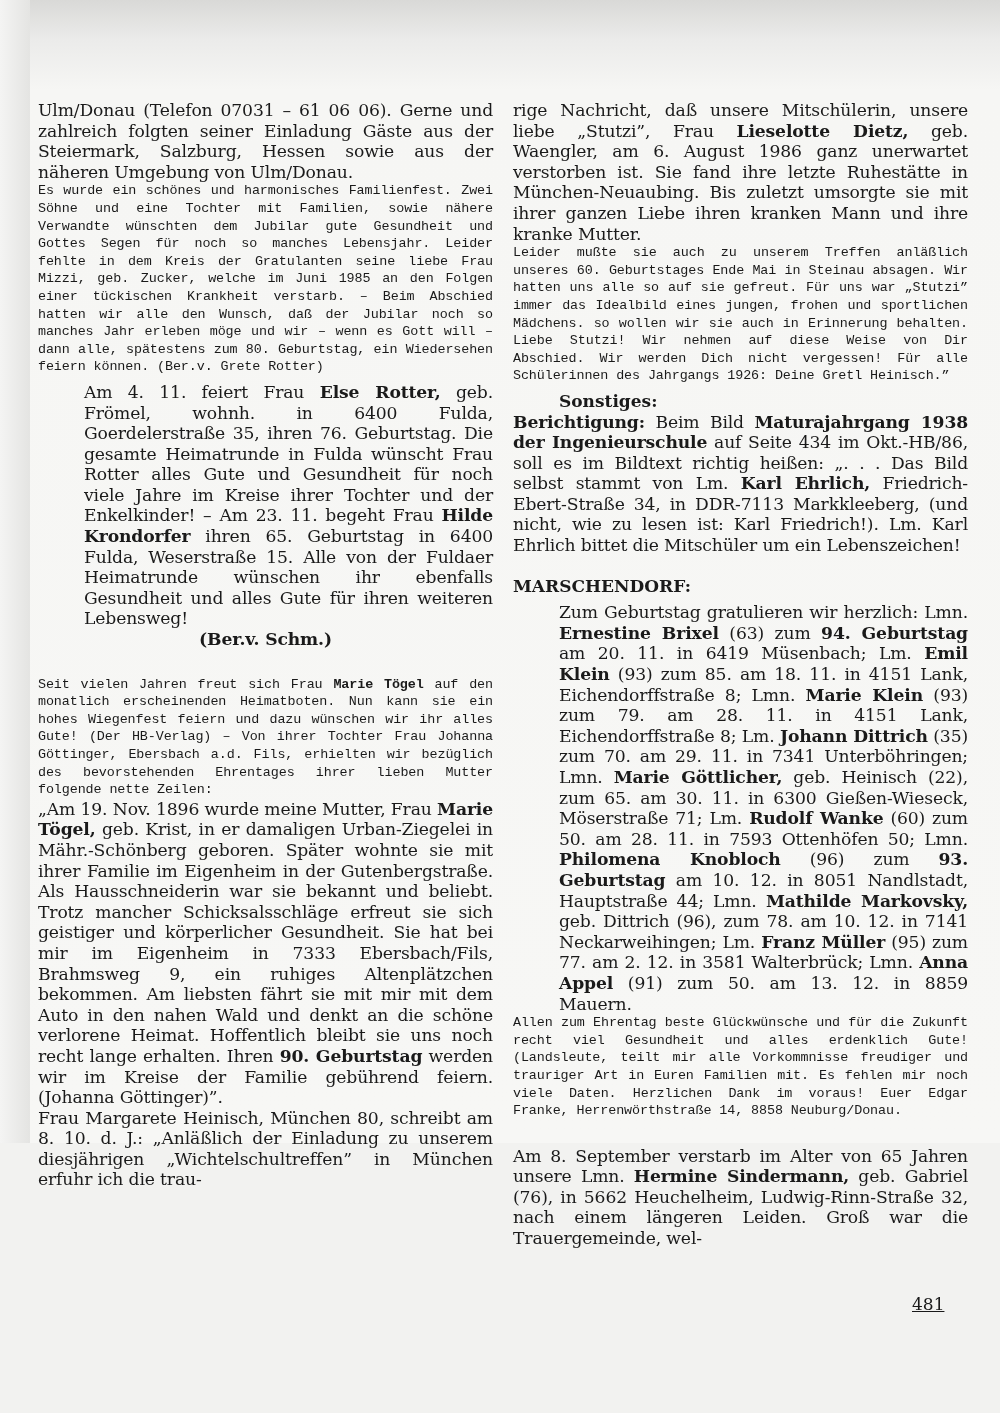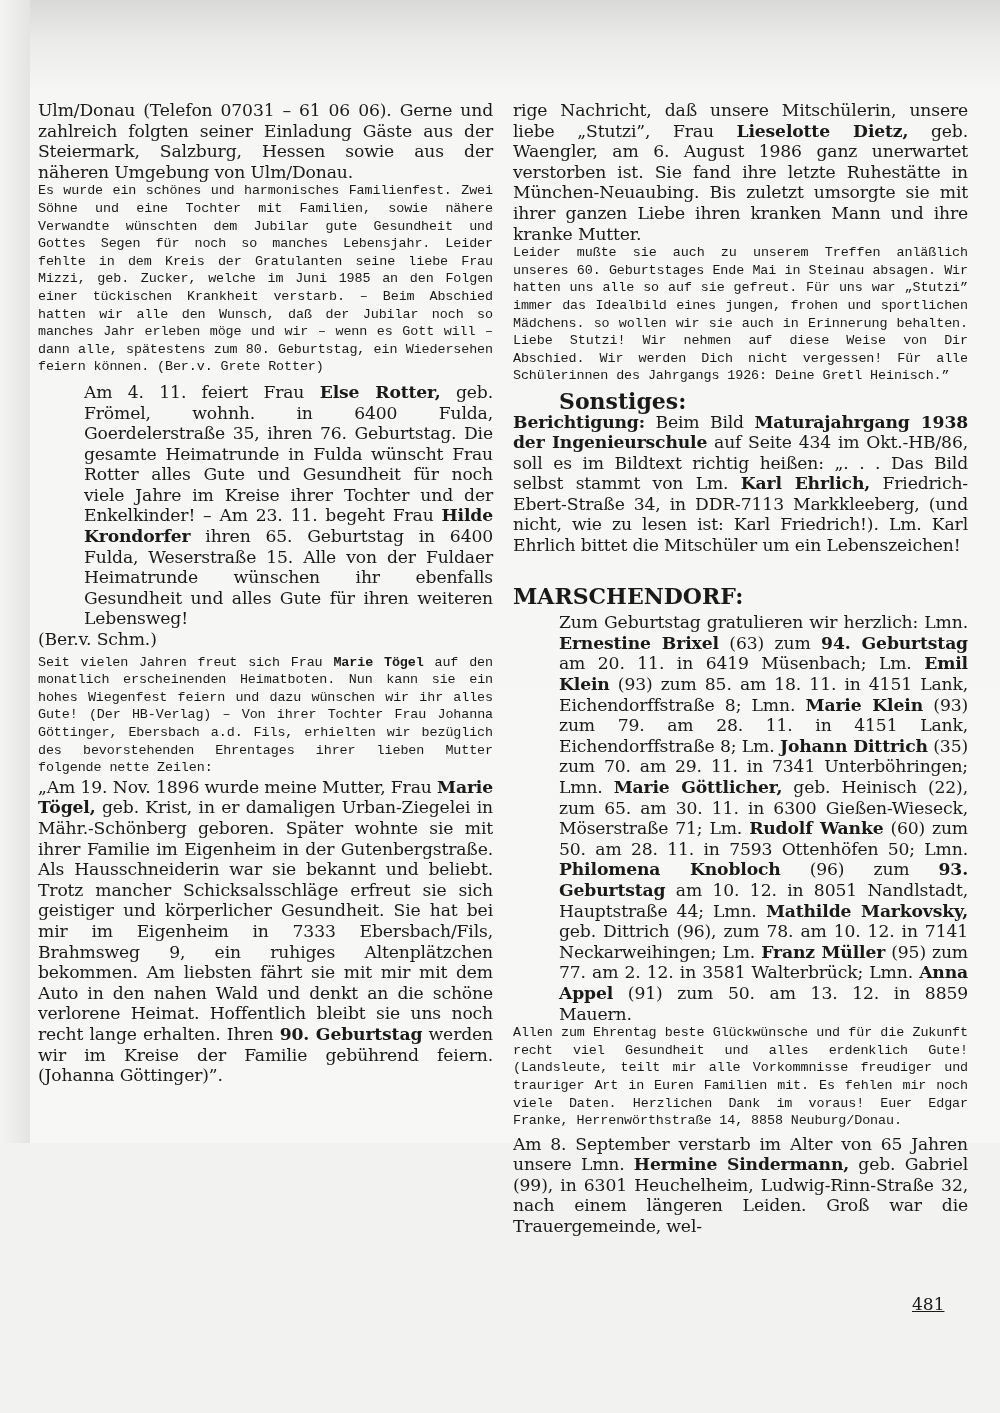--- a/index.html
+++ b/index.html
@@ -21,54 +21,55 @@
     position: absolute; top: 100px; width: 455px;
     text-align: justify; hyphens: manual;
   }
   .col-left { left: 38px; }
   .col-right { left: 513px; }
   p { margin: 0; }
   .lg { font-size: 17.2px; line-height: 20.6px; letter-spacing: -0.15px; }
   .sm { font-size: 13.4px; line-height: 17.6px; letter-spacing: -0.1px; font-family: Liberation Mono, monospace; }
   b { font-weight: bold; }
   .gap-s { margin-top: 6px; margin-left: 46px; }
-  .gap-m { margin-top: 4px; }
-  .gap-l { margin-top: 30px; }
-  .right { text-align: left; }
-  .heading { font-weight: bold; font-size: 22px; line-height: 20.6px; }
+  .gap-m { margin-top: 26px; }
+  .gap-l { margin-top: 20px; }
+  .right { text-align: center; font-weight: bold; }
+  .heading { font-weight: bold; font-size: 17px; line-height: 20.6px; }
   .page-number {
     position: absolute; left: 912px; top: 1294px; font-size: 17px; text-decoration: underline;
   }
 </style>
 </head>
 <body>
 
 <div class="page">
 
   <div class="col col-left">
     <p class="lg">Ulm/Donau (Telefon 07031 – 61 06 06). Gerne und zahlreich folgten seiner Einladung Gäste aus der Steiermark, Salzburg, Hessen sowie aus der näheren Umgebung von Ulm/Donau.</p>
     <p class="sm">Es wurde ein schönes und harmonisches Familienfest. Zwei Söhne und eine Tochter mit Familien, sowie nähere Verwandte wünschten dem Jubilar gute Gesundheit und Gottes Segen für noch so manches Lebensjahr. Leider fehlte in dem Kreis der Gratulanten seine liebe Frau Mizzi, geb. Zucker, welche im Juni 1985 an den Folgen einer tückischen Krankheit verstarb. – Beim Abschied hatten wir alle den Wunsch, daß der Jubilar noch so manches Jahr erleben möge und wir – wenn es Gott will – dann alle, spätestens zum 80. Geburtstag, ein Wiedersehen feiern können. (Ber.v. Grete Rotter)</p>
 
     <p class="lg gap-s"><span>Am 4. 11. feiert Frau </span><b>Else Rotter,</b><span> geb. Frömel, wohnh. in 6400 Fulda, Goerdelerstraße 35, ihren 76. Geburtstag. Die gesamte Heimatrunde in Fulda wünscht Frau Rotter alles Gute und Gesundheit für noch viele Jahre im Kreise ihrer Tochter und der Enkelkinder! – Am 23. 11. begeht Frau </span><b>Hilde Krondorfer</b><span> ihren 65. Geburtstag in 6400 Fulda, Weserstraße 15. Alle von der Fuldaer Heimatrunde wünschen ihr ebenfalls Gesundheit und alles Gute für ihren weiteren Lebensweg!</span></p>
     <p class="lg right">(Ber.v. Schm.)</p>
 
     <p class="sm gap-m"><span>Seit vielen Jahren freut sich Frau </span><b>Marie Tögel</b><span> auf den monatlich erscheinenden Heimatboten. Nun kann sie ein hohes Wiegenfest feiern und dazu wünschen wir ihr alles Gute! (Der HB-Verlag) – Von ihrer Tochter Frau Johanna Göttinger, Ebersbach a.d. Fils, erhielten wir bezüglich des bevorstehenden Ehrentages ihrer lieben Mutter folgende nette Zeilen:</span></p>
 
     <p class="lg"><span>„Am 19. Nov. 1896 wurde meine Mutter, Frau </span><b>Marie Tögel,</b><span> geb. Krist, in er damaligen Urban-Ziegelei in Mähr.-Schönberg geboren. Später wohnte sie mit ihrer Familie im Eigenheim in der Gutenbergstraße. Als Hausschneiderin war sie bekannt und beliebt. Trotz mancher Schicksalsschläge erfreut sie sich geistiger und körperlicher Gesundheit. Sie hat bei mir im Eigenheim in 7333 Ebersbach/Fils, Brahmsweg 9, ein ruhiges Altenplätzchen bekommen. Am liebsten fährt sie mit mir mit dem Auto in den nahen Wald und denkt an die schöne verlorene Heimat. Hoffentlich bleibt sie uns noch recht lange erhalten. Ihren </span><b>90. Geburtstag</b><span> werden wir im Kreise der Familie gebührend feiern. (Johanna Göttinger)”.</span></p>
 
+    <p class="lg">Frau Margarete Heinisch, München 80, schreibt am 8. 10. d. J.: „Anläßlich der Einladung zu unserem diesjährigen „Wichtelschultreffen” in München erfuhr ich die trau-</p>
   </div>
 
   <div class="col col-right">
     <p class="lg"><span>rige Nachricht, daß unsere Mitschülerin, unsere liebe „Stutzi”, Frau </span><b>Lieselotte Dietz,</b><span> geb. Waengler, am 6. August 1986 ganz unerwartet verstorben ist. Sie fand ihre letzte Ruhestätte in München-Neuaubing. Bis zuletzt umsorgte sie mit ihrer ganzen Liebe ihren kranken Mann und ihre kranke Mutter.</span></p>
     <p class="sm">Leider mußte sie auch zu unserem Treffen anläßlich unseres 60. Geburtstages Ende Mai in Steinau absagen. Wir hatten uns alle so auf sie gefreut. Für uns war „Stutzi” immer das Idealbild eines jungen, frohen und sportlichen Mädchens. so wollen wir sie auch in Erinnerung behalten. Liebe Stutzi! Wir nehmen auf diese Weise von Dir Abschied. Wir werden Dich nicht vergessen! Für alle Schülerinnen des Jahrgangs 1926: Deine Gretl Heinisch.”</p>
 
     <p class="heading gap-s">Sonstiges:</p>
     <p class="lg"><b>Berichtigung:</b><span> Beim Bild </span><b>Maturajahrgang 1938 der Ingenieurschule</b><span> auf Seite 434 im Okt.-HB/86, soll es im Bildtext richtig heißen: „. . . Das Bild selbst stammt von Lm. </span><b>Karl Ehrlich,</b><span> Friedrich-Ebert-Straße 34, in DDR-7113 Markkleeberg, (und nicht, wie zu lesen ist: Karl Friedrich!). Lm. Karl Ehrlich bittet die Mitschüler um ein Lebenszeichen!</span></p>
 
     <p class="heading gap-l">MARSCHENDORF:</p>
     <p class="lg gap-s"><span>Zum Geburtstag gratulieren wir herzlich: Lmn. </span><b>Ernestine Brixel</b><span> (63) zum </span><b>94. Geburtstag</b><span> am 20. 11. in 6419 Müsenbach; Lm. </span><b>Emil Klein</b><span> (93) zum 85. am 18. 11. in 4151 Lank, Eichendorffstraße 8; Lmn. </span><b>Marie Klein</b><span> (93) zum 79. am 28. 11. in 4151 Lank, Eichendorffstraße 8; Lm. </span><b>Johann Dittrich</b><span> (35) zum 70. am 29. 11. in 7341 Unterböhringen; Lmn. </span><b>Marie Göttlicher,</b><span> geb. Heinisch (22), zum 65. am 30. 11. in 6300 Gießen-Wieseck, Möserstraße 71; Lm. </span><b>Rudolf Wanke</b><span> (60) zum 50. am 28. 11. in 7593 Ottenhöfen 50; Lmn. </span><b>Philomena Knobloch</b><span> (96) zum </span><b>93. Geburtstag</b><span> am 10. 12. in 8051 Nandlstadt, Hauptstraße 44; Lmn. </span><b>Mathilde Markovsky,</b><span> geb. Dittrich (96), zum 78. am 10. 12. in 7141 Neckarweihingen; Lm. </span><b>Franz Müller</b><span> (95) zum 77. am 2. 12. in 3581 Walterbrück; Lmn. </span><b>Anna Appel</b><span> (91) zum 50. am 13. 12. in 8859 Mauern.</span></p>
     <p class="sm">Allen zum Ehrentag beste Glückwünsche und für die Zukunft recht viel Gesundheit und alles erdenklich Gute! (Landsleute, teilt mir alle Vorkommnisse freudiger und trauriger Art in Euren Familien mit. Es fehlen mir noch viele Daten. Herzlichen Dank im voraus! Euer Edgar Franke, Herrenwörthstraße 14, 8858 Neuburg/Donau.</p>
 
-    <p class="lg gap-m"><span>Am 8. September verstarb im Alter von 65 Jahren unsere Lmn. </span><b>Hermine Sindermann,</b><span> geb. Gabriel (99), in 6301 Heuchelheim, Ludwig-Rinn-Straße 32, nach einem längeren Leiden. Groß war die Trauergemeinde, wel-</span></p>
+    <p class="lg gap-m"><span>Am 8. September verstarb im Alter von 65 Jahren unsere Lmn. </span><b>Hermine Sindermann,</b><span> geb. Gabriel (76), in 5662 Heuchelheim, Ludwig-Rinn-Straße 32, nach einem längeren Leiden. Groß war die Trauergemeinde, wel-</span></p>
   </div>
 
   <div class="page-number">481</div>
 </div>
 
 </body></html>

